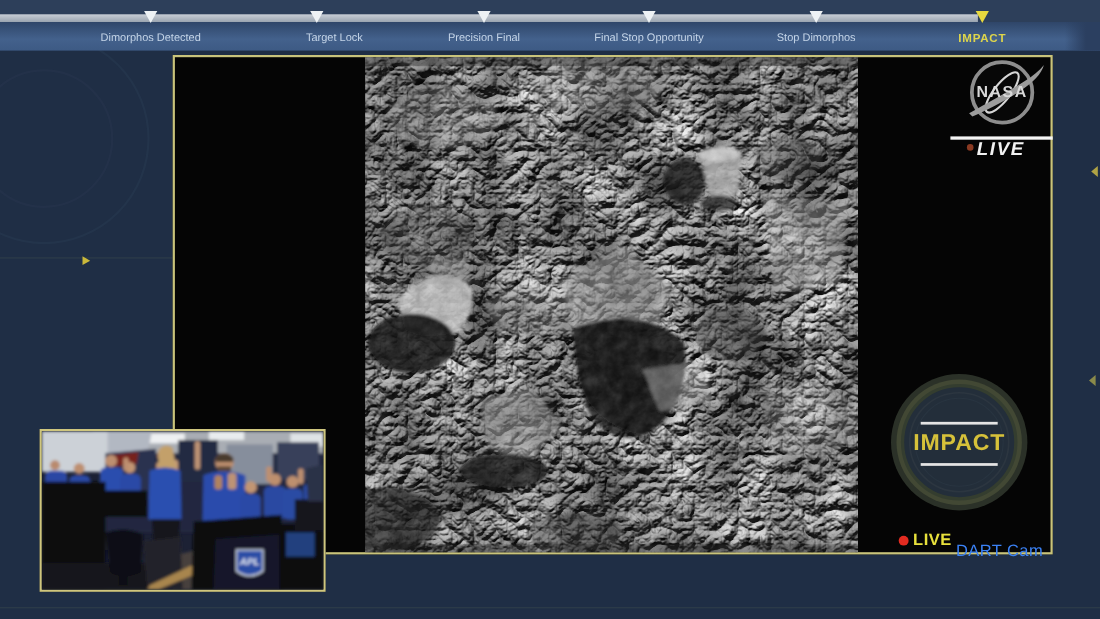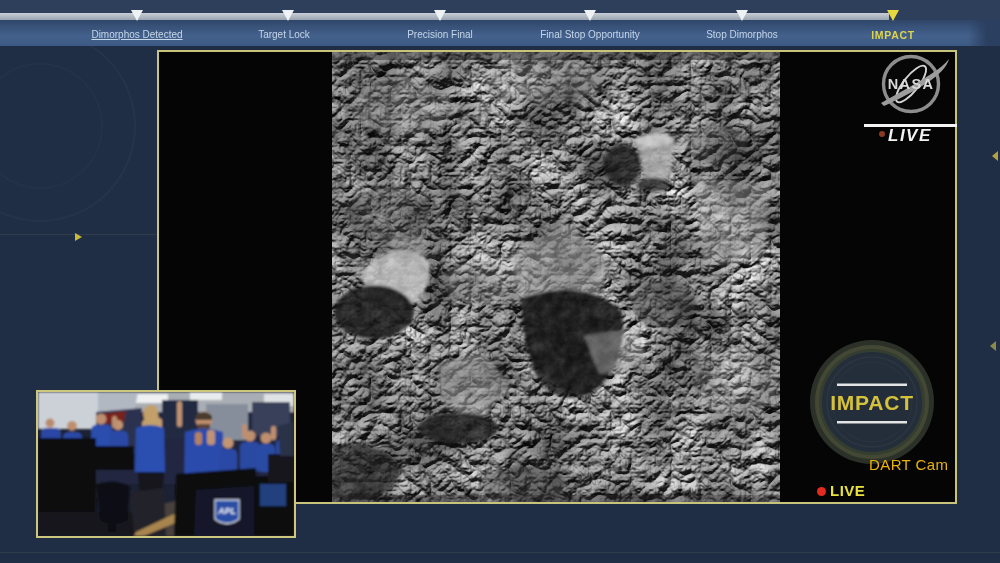--- a/index.html
+++ b/index.html
@@ -14,40 +14,40 @@
   .lbly{color:#ded54b;font-weight:bold;font-size:10.5px;letter-spacing:0.7px;}
   #frame{left:157px;top:50px;width:796px;height:450px;border:2px solid #c9c47b;background:#050505;}
   #asteroid{left:332px;top:52px;width:448px;height:450px;}
   #nasalogo{left:877px;top:50px;width:76px;height:70px;}
   #liveline{left:864px;top:124px;width:93px;height:2.5px;background:#f4f4f4;}
   #livedot{left:879px;top:131px;width:6px;height:6px;border-radius:50%;background:#8a3a22;}
   #livetxt{left:888px;top:126px;font-size:17px;font-weight:bold;font-style:italic;color:#f2f2f2;letter-spacing:1.5px;}
   #badge{left:806px;top:336px;width:132px;height:132px;}
   #dcdot{left:817px;top:487px;width:9px;height:9px;border-radius:50%;background:#e32b20;}
   #dclive{left:830px;top:482px;font-weight:bold;color:#e8e13c;font-size:15px;letter-spacing:0.5px;}
-  #dcrest{left:869px;top:456px;color:#eab308;font-size:15px;letter-spacing:0.4px;}
+  #dcrest{left:869px;top:492px;color:#3b82f6;font-size:15px;letter-spacing:0.4px;}
   #pip{left:36px;top:390px;width:256px;height:144px;border:2px solid #cfc67e;background:#101420;}
   .bgline{background:rgba(190,200,120,0.10);height:1px;}
 </style>
 </head>
 <body>
 <div class="abs" id="topnavy"></div>
 <div class="abs" id="graybar"></div>
 <div class="abs" id="strip"></div>
 <div class="abs" id="stripdark"></div>
 
 <div class="abs tri" style="left:131px;top:10px;"></div>
 <div class="abs tri" style="left:282px;top:10px;"></div>
 <div class="abs tri" style="left:434px;top:10px;"></div>
 <div class="abs tri" style="left:584px;top:10px;"></div>
 <div class="abs tri" style="left:736px;top:10px;"></div>
 <div class="abs tri triy" style="left:887px;top:10px;"></div>
 
-<div class="abs lbl" style="left:57px;text-decoration:underline;">Dimorphos Detected</div>
-<div class="abs lbl" style="left:204px;">Target Lock</div>
+<div class="abs lbl" style="left:57px;">Dimorphos Detected</div>
+<div class="abs lbl" style="left:224px;">Target Lock</div>
 <div class="abs lbl" style="left:360px;">Precision Final</div>
 <div class="abs lbl" style="left:510px;">Final Stop Opportunity</div>
 <div class="abs lbl" style="left:662px;">Stop Dimorphos</div>
 <div class="abs lbl lbly" style="left:813px;">IMPACT</div>
 
 <svg class="abs" style="left:0;top:46px;" width="157" height="200" viewBox="0 0 157 200">
   <circle cx="40" cy="80" r="95" fill="none" stroke="rgba(150,175,215,0.045)" stroke-width="2"></circle>
   <circle cx="40" cy="80" r="62" fill="none" stroke="rgba(150,175,215,0.03)" stroke-width="2"></circle>
 </svg>
 <div class="abs bgline" style="left:0;top:234px;width:157px;"></div>

